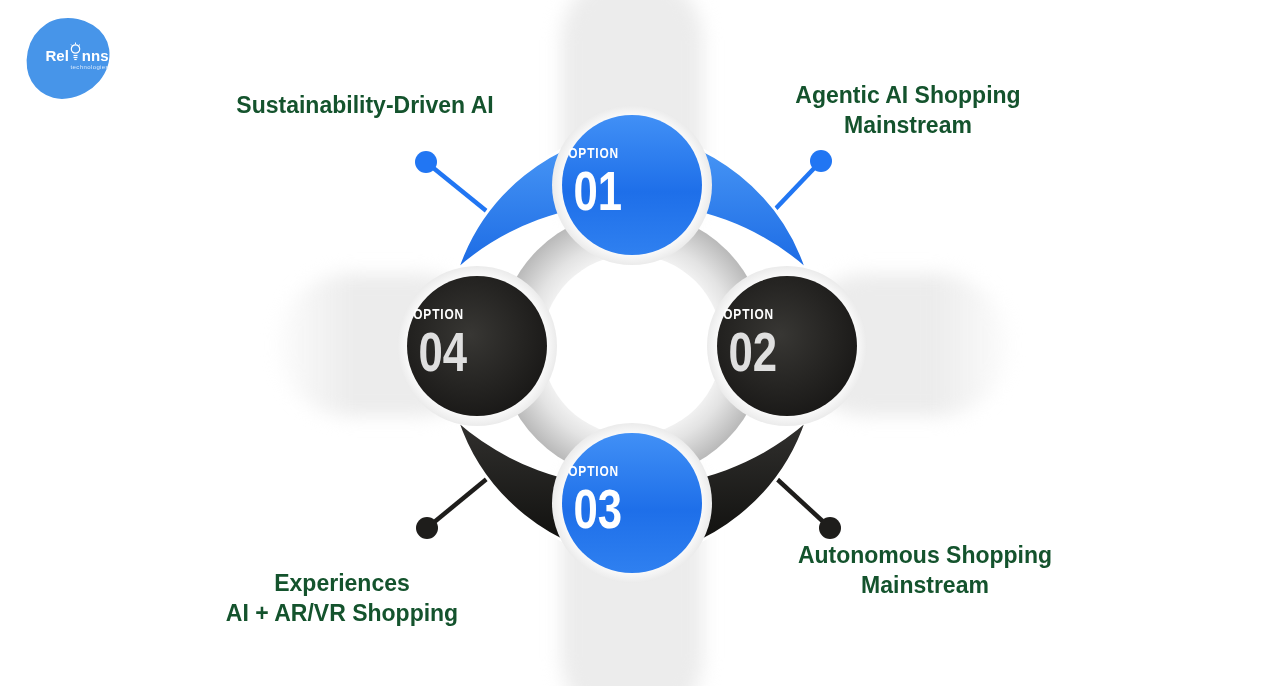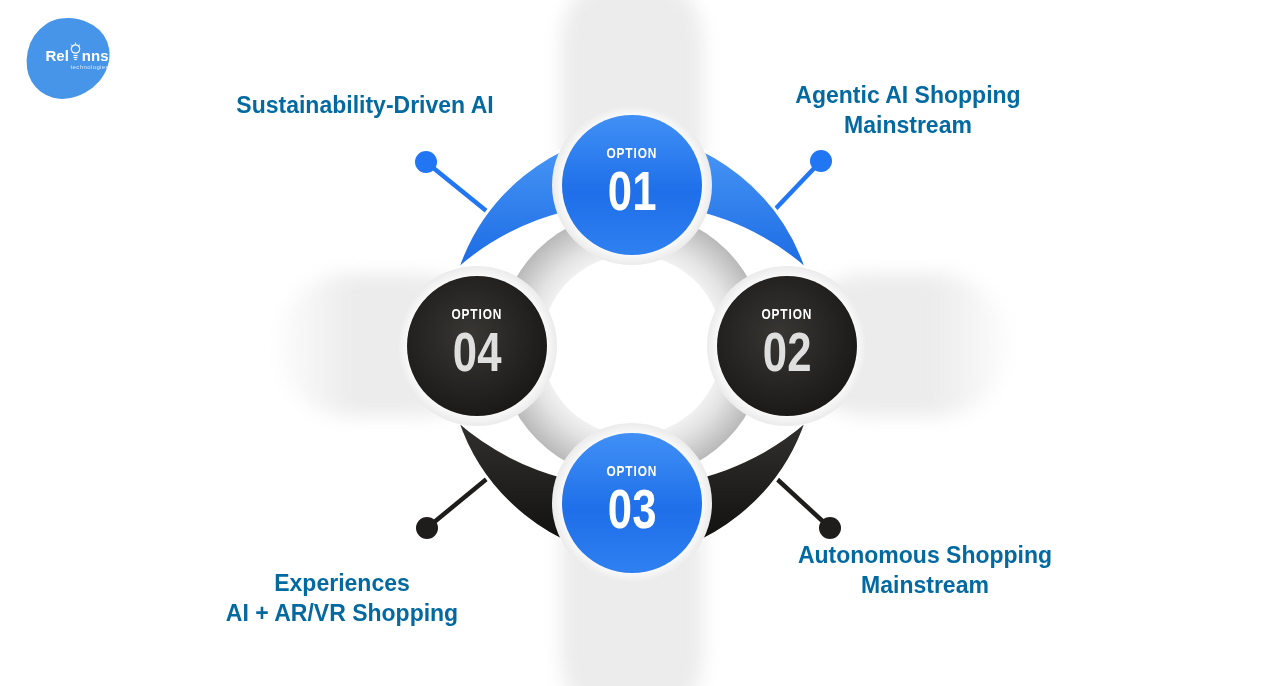--- a/index.html
+++ b/index.html
@@ -16,41 +16,41 @@
   #ray-left{left:278px;top:274px;width:212px;
     background:linear-gradient(to left,#ececec 65%,rgba(236,236,236,0.15));}
   #ray-right{left:796px;top:274px;width:212px;
     background:linear-gradient(to right,#ececec 65%,rgba(236,236,236,0.15));}
 
   #ring-svg{position:absolute;left:0;top:0;}
 
   
   .node-text{
     position:absolute;width:150px;height:144px;
-    display:flex;flex-direction:column;align-items:center;justify-content:center;
+    display:flex;flex-direction:column;justify-content:center;
     pointer-events:none;transform:translateY(-3px);
   }
   .node-tag{
     font-size:14px;font-weight:700;letter-spacing:1px;color:#ffffff;
     transform:scaleX(0.85);line-height:1;margin-bottom:3px;
   }
   .node-num{
     font-size:56px;font-weight:600;line-height:1;transform:scaleX(0.78);
   }
   .node-num.blue{color:#ffffff;}
   .node-num.dark{color:#dfdfdf;}
   #node-text-01{left:557px;top:113px;}
   #node-text-02{left:712px;top:274px;}
   #node-text-03{left:557px;top:431px;}
   #node-text-04{left:402px;top:274px;}
 
   
   .callout{
     position:absolute;width:400px;text-align:center;
-    font-size:23px;font-weight:600;color:#0369a1;line-height:30px;
+    font-size:23px;font-weight:600;color:#14532d;line-height:30px;
   }
   #callout-top-left{left:165px;top:90px;}
   #callout-top-right{left:708px;top:80px;}
   #callout-bottom-left{left:142px;top:568px;}
   #callout-bottom-right{left:725px;top:540px;}
   .callout span{display:block;}
 
   
   #logo{position:absolute;left:26px;top:18px;width:88px;height:84px;}
   #logo-blob{

